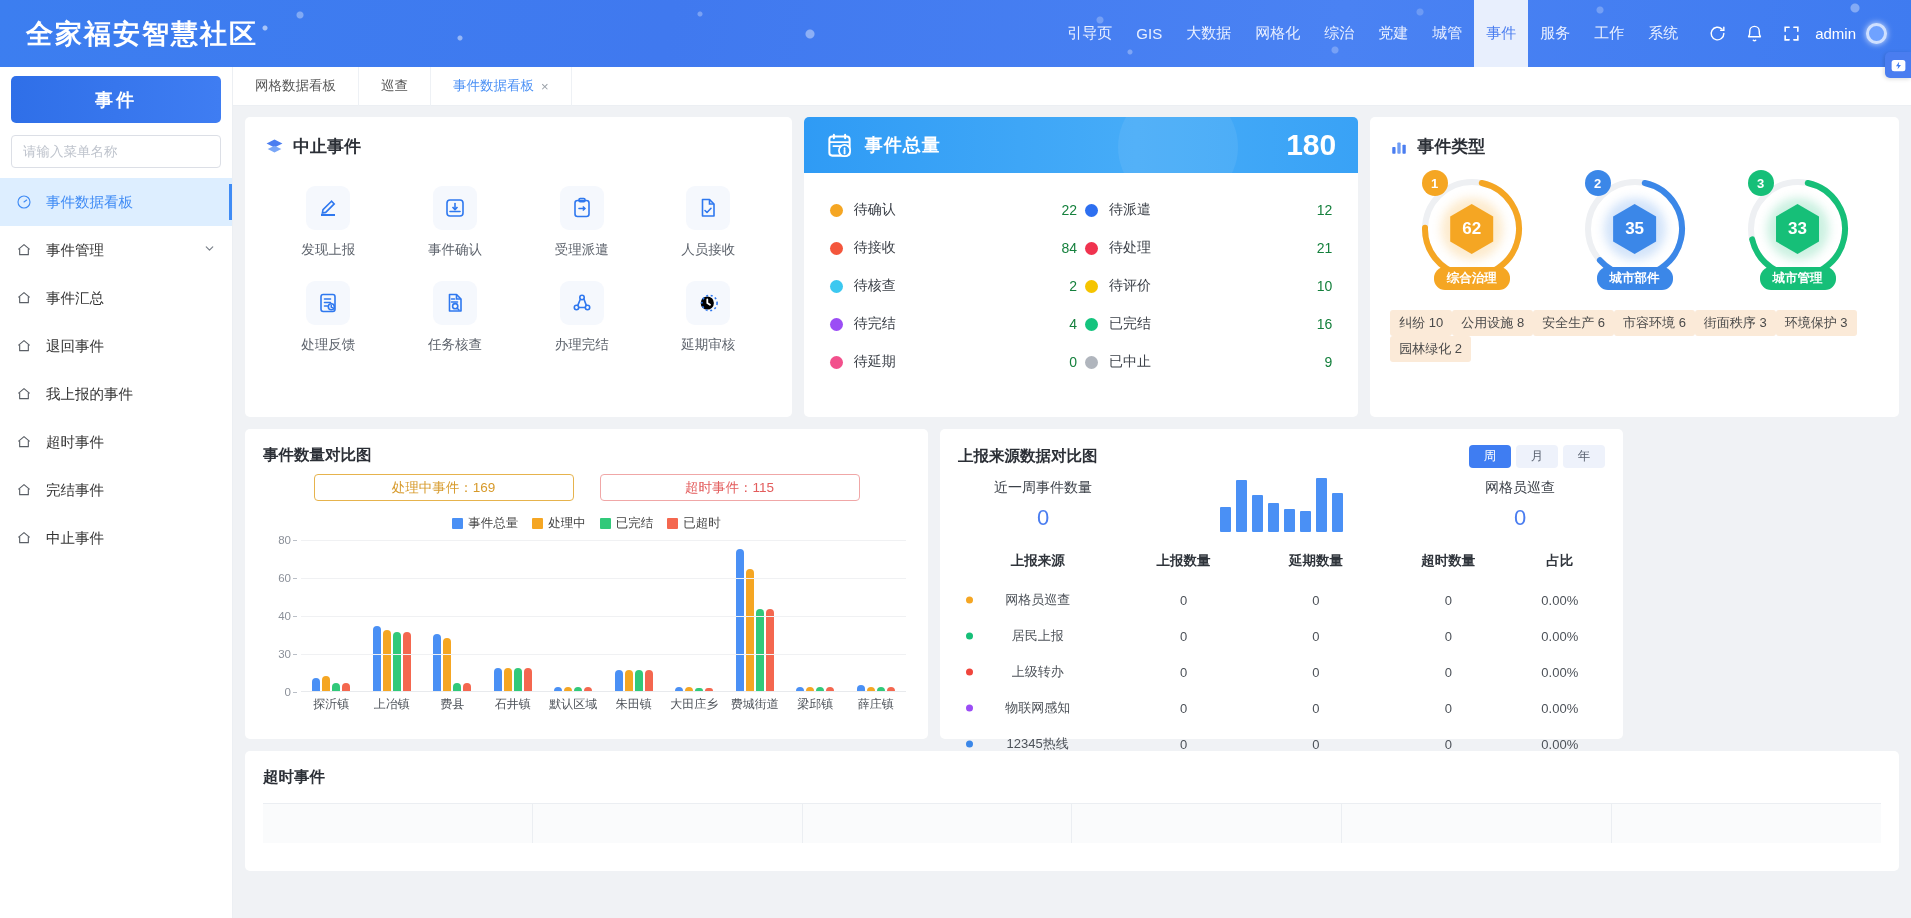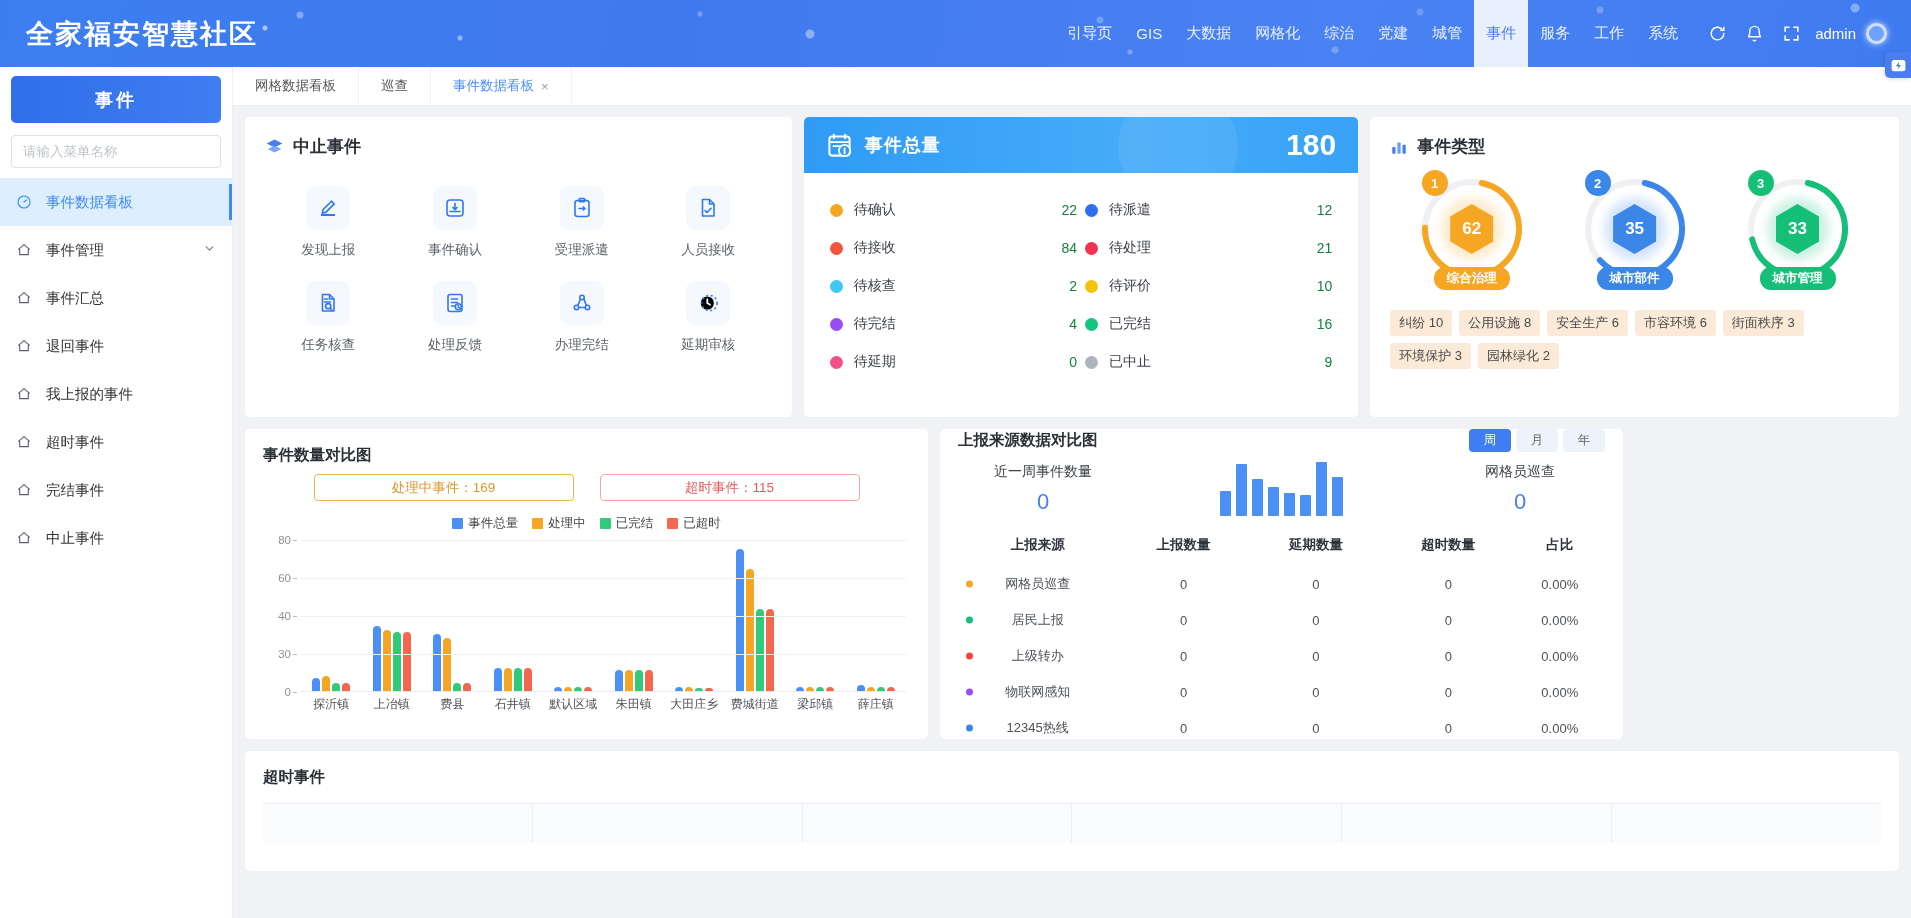--- a/index.html
+++ b/index.html
@@ -168,21 +168,21 @@
     width:50px; height:50px;
     clip-path:polygon(50% 0,93% 25%,93% 75%,50% 100%,7% 75%,7% 25%);
     display:flex; align-items:center; justify-content:center;
     color:#fff; font-size:17px; font-weight:700;
   }
   .ring-name {
     position:absolute; left:50%; bottom:-6px; transform:translateX(-50%);
     padding:3px 13px; border-radius:11px; color:#fff; font-size:12.5px;
     font-weight:700; white-space:nowrap; z-index:3;
   }
-  .tagwrap { margin-top:26px; display:flex; flex-wrap:wrap; gap:7px; }
+  .tagwrap { margin-top:26px; display:flex; flex-wrap:wrap; gap:0; }
   .tag {
     background:#fbead8; color:#4a4a4a; font-size:13px;
     padding:4px 9px; border-radius:3px; white-space:nowrap;
   }
 
   
   .card-bar { width:683px; height:310px; padding:16px 18px; }
   .sec-title { font-size:15.5px; font-weight:700; color:#2b2f36; }
   .pillrow { display:flex; gap:26px; margin-top:8px; justify-content:center; }
   .pill {
@@ -208,21 +208,21 @@
     border-bottom:1px solid #e8eaed;
   }
   .gridline { position:absolute; left:0; right:0; height:1px; background:#f0f1f3; }
   .groups { position:absolute; inset:0; display:flex; align-items:flex-end; }
   .group { flex:1; display:flex; align-items:flex-end; justify-content:center; gap:2px; height:100%; }
   .bar { width:8px; border-radius:4px 4px 0 0; }
   .xlabels { position:absolute; left:38px; right:4px; top:156px; display:flex; }
   .xlab { flex:1; text-align:center; font-size:12px; color:#4d5259; white-space:nowrap; }
 
   
-  .card-src { width:683px; height:310px; padding:0 18px; }
+  .card-src { width:683px; height:310px; padding:16px 18px; }
   .src-head { display:flex; align-items:center; }
   .seg { margin-left:auto; display:flex; gap:5px; }
   .seg-btn {
     width:42px; height:23px; border-radius:4px; background:#eef2fb; color:#5a6270;
     font-size:12.5px; display:flex; align-items:center; justify-content:center; cursor:pointer;
   }
   .seg-btn.active { background:#3f7df2; color:#fff; }
   .src-mid { display:flex; align-items:center; margin-top:10px; }
   .src-kpi { width:170px; text-align:center; }
   .src-kpi .k-lab { font-size:14px; color:#3c4149; }
@@ -447,39 +447,39 @@
                 <path d="M6.5 3.5h7l4.5 4.5v12h-11.5z" stroke-linejoin="round"></path>
                 <path d="M13.5 3.5V8H18"></path>
                 <path d="M9 14.5l2 2 4-4.2" stroke-linecap="round" stroke-linejoin="round"></path>
               </svg>
             </div>
             <div class="func-label">人员接收</div>
           </div>
           <div class="func-cell">
             <div class="func-icon">
               <svg width="24" height="24" viewBox="0 0 24 24" fill="none" stroke="#2f78ef" stroke-width="1.6">
+                <rect x="5" y="3.5" width="14" height="17" rx="2.2"></rect>
+                <path d="M8.5 8h6M8.5 11.5h6M8.5 15h3" stroke-linecap="round"></path>
+                <circle cx="15.3" cy="15.8" r="3"></circle>
+                <path d="M15.3 14.4v1.6l1 .7" stroke-linecap="round"></path>
+              </svg>
+            </div>
+            <div class="func-label">处理反馈</div>
+          </div>
+          <div class="func-cell">
+            <div class="func-icon">
+              <svg width="24" height="24" viewBox="0 0 24 24" fill="none" stroke="#2f78ef" stroke-width="1.6">
                 <path d="M6.5 3.5h7l4.5 4.5v12h-11.5z" stroke-linejoin="round"></path>
                 <path d="M13.5 3.5V8H18"></path>
                 <path d="M8.5 8h3M8.5 11h6" stroke-linecap="round"></path>
                 <circle cx="12.2" cy="15.2" r="2.6"></circle>
                 <path d="M14.2 17.2 16 19" stroke-linecap="round"></path>
               </svg>
             </div>
             <div class="func-label">任务核查</div>
-          </div>
-          <div class="func-cell">
-            <div class="func-icon">
-              <svg width="24" height="24" viewBox="0 0 24 24" fill="none" stroke="#2f78ef" stroke-width="1.6">
-                <rect x="5" y="3.5" width="14" height="17" rx="2.2"></rect>
-                <path d="M8.5 8h6M8.5 11.5h6M8.5 15h3" stroke-linecap="round"></path>
-                <circle cx="15.3" cy="15.8" r="3"></circle>
-                <path d="M15.3 14.4v1.6l1 .7" stroke-linecap="round"></path>
-              </svg>
-            </div>
-            <div class="func-label">处理反馈</div>
           </div>
           <div class="func-cell">
             <div class="func-icon">
               <svg width="24" height="24" viewBox="0 0 24 24" fill="none" stroke="#2f78ef" stroke-width="1.6">
                 <circle cx="12" cy="6.5" r="2.2"></circle>
                 <circle cx="6.5" cy="16.5" r="2.2"></circle>
                 <circle cx="17.5" cy="16.5" r="2.2"></circle>
                 <path d="M10.3 8.3 7.8 14.4M14 8.2l2.3 6.2M8.7 16.5h6.6" stroke-linecap="round"></path>
               </svg>
             </div>

